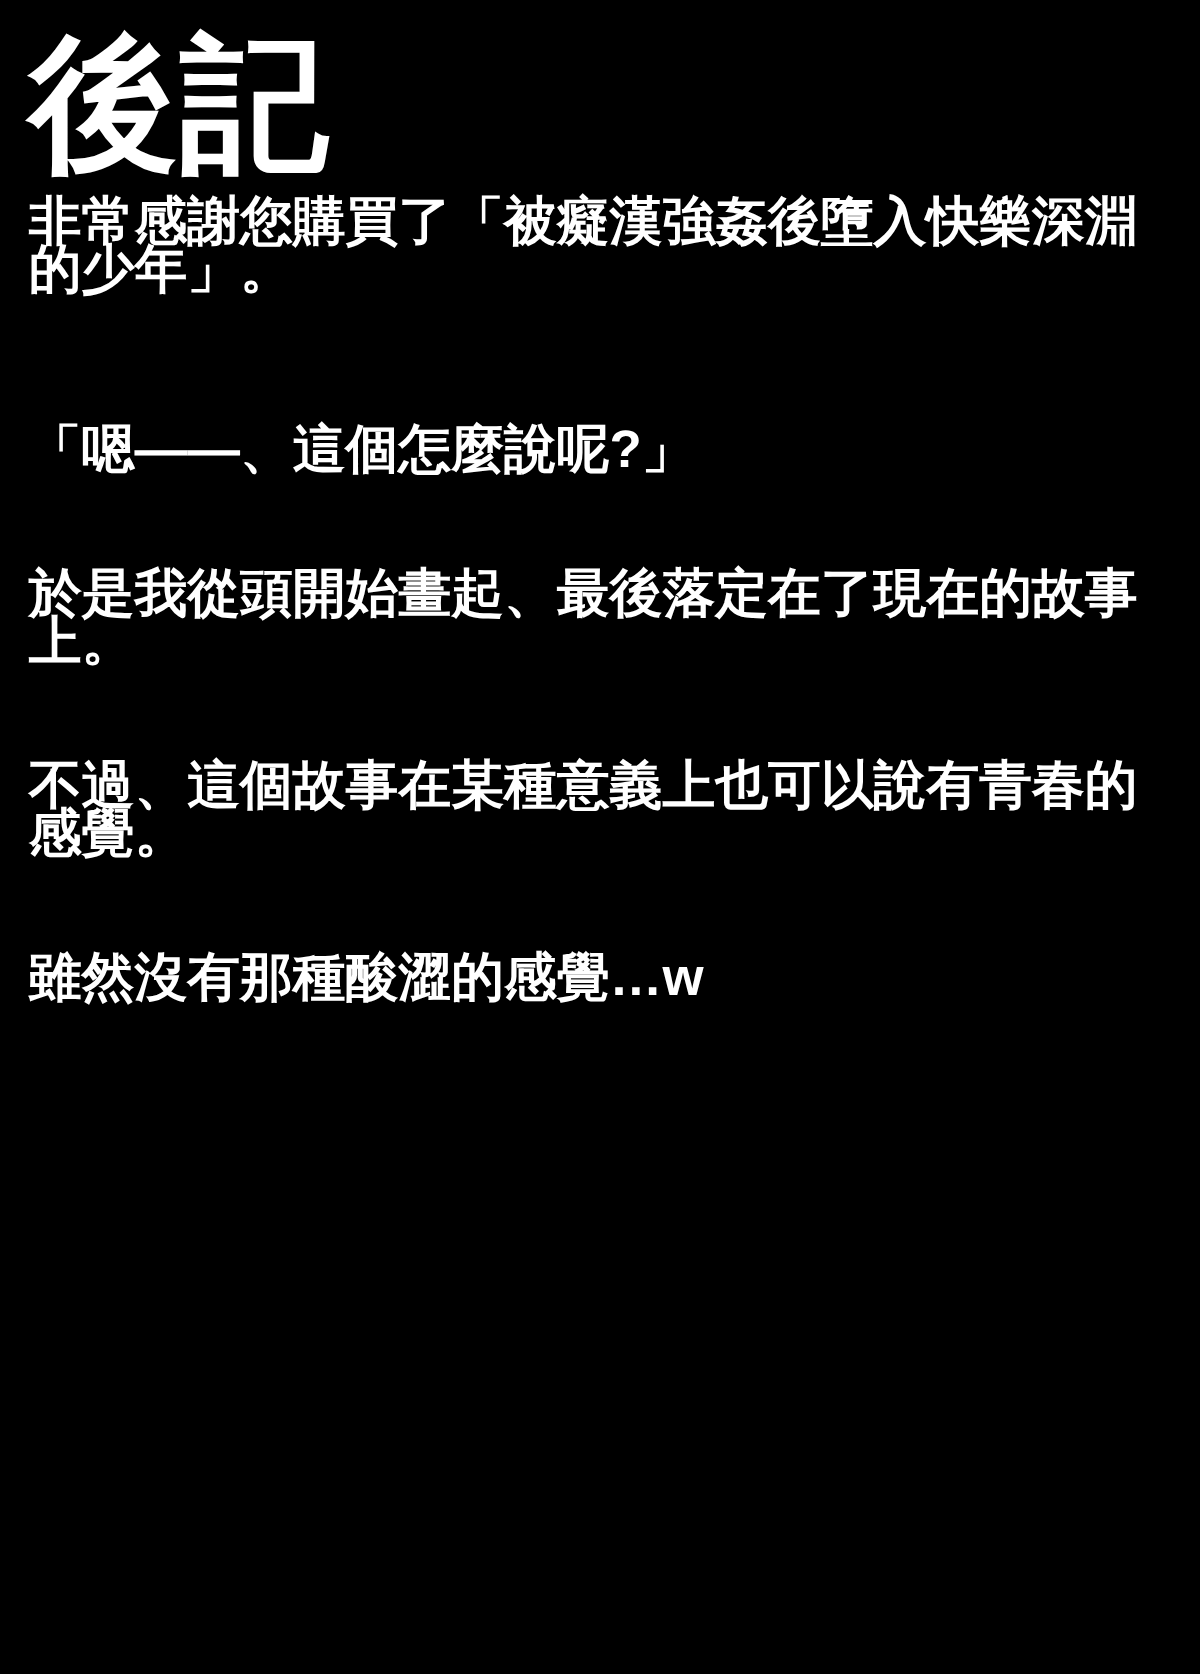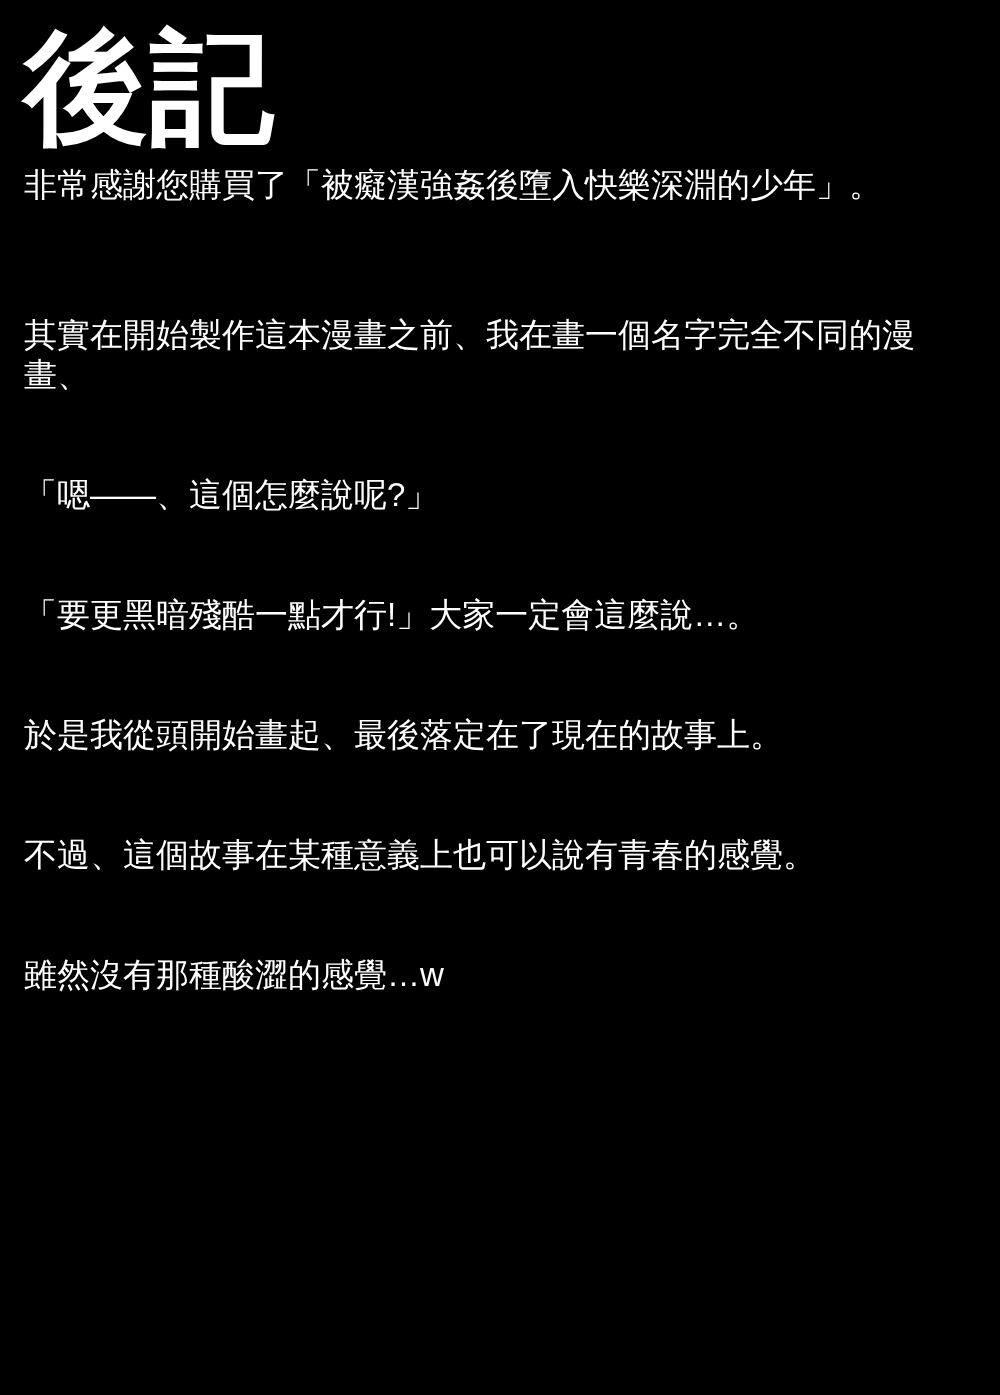--- a/index.html
+++ b/index.html
@@ -20,41 +20,39 @@
   }
   .afterword-title {
     font-family: "Liberation Sans", sans-serif;
     font-weight: bold;
     font-size: 124px;
     line-height: 1.12;
     margin: 0 0 6px 0;
     letter-spacing: 2px;
   }
   .para {
-    font-weight: normal;
-    font-size: 33px;
+    font-weight: bold;
+    font-size: 44px;
     line-height: 40px;
     white-space: pre-wrap;
   }
   .para-line { min-height: 40px; }
   .first-line { margin-top: 8px; }
   .body-block { margin-top: 30px; }
 </style>
 </head>
 <body>
 
 <div class="page">
 
   <h1 class="afterword-title">後記</h1>
 
   <div class="para first-line">非常感謝您購買了「被癡漢強姦後墮入快樂深淵的少年」。</div>
 
   <div class="para body-block">
-    <div class="para-line">其實在開始製作這本漫畫之前、我在畫一個名字完全不同的漫畫、</div>
     <div class="para-line">「嗯——、這個怎麼說呢?」</div>
-    <div class="para-line">「要更黑暗殘酷一點才行!」大家一定會這麼說…。</div>
     <div class="para-line">於是我從頭開始畫起、最後落定在了現在的故事上。</div>
     <div class="para-line">不過、這個故事在某種意義上也可以說有青春的感覺。</div>
     <div class="para-line">雖然沒有那種酸澀的感覺…w</div>
     
   </div>
 
 </div>
 
 </body></html>

